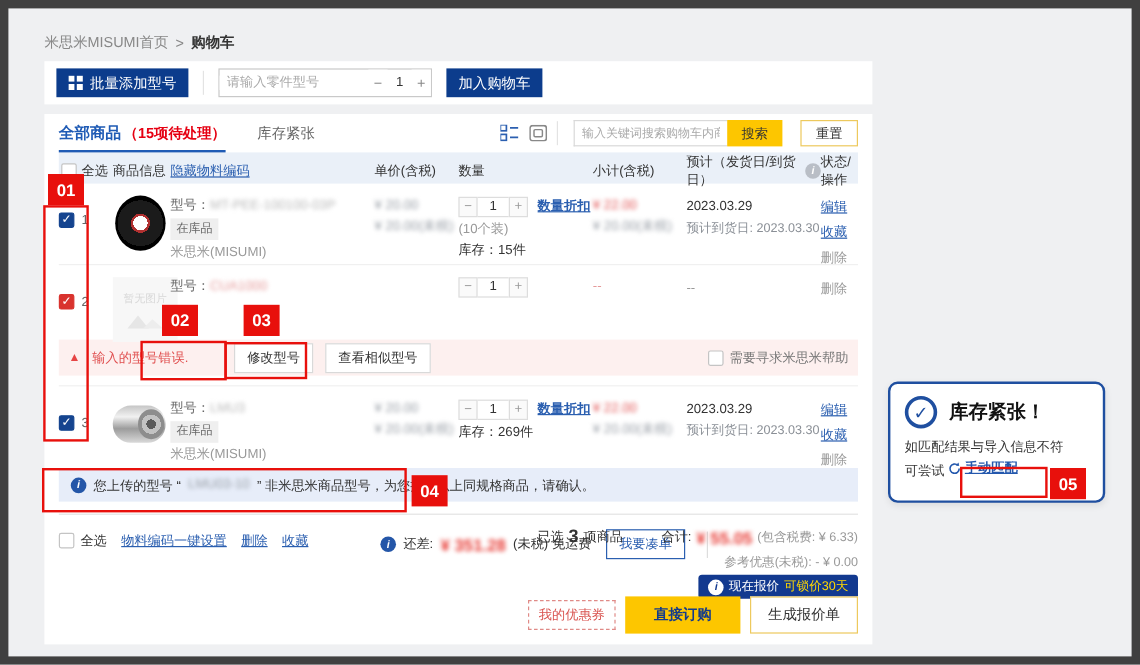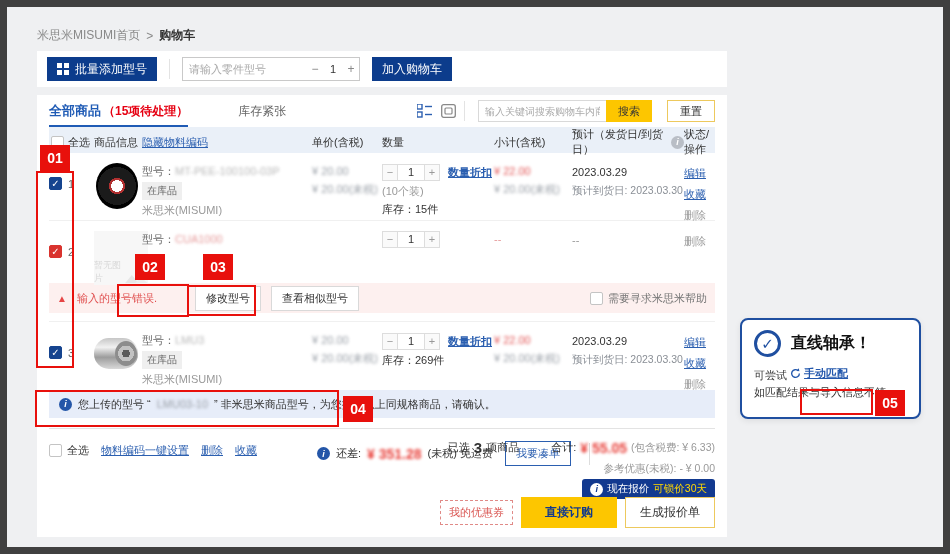--- a/index.html
+++ b/index.html
@@ -18,21 +18,21 @@
   .vdiv { width:1px; height:20px; background:#e3e3e3; }
   .part-input-wrap { display:flex; align-items:center; border:1px solid #c9c9c9; height:24px; width:178px; }
   .part-input-wrap input { border:none; outline:none; flex:1; min-width:0; font-size:11px; padding:0 6px; color:#333; }
   .part-input-wrap input::placeholder { color:#aaa; }
   .stepbtn { width:16px; height:22px; background:#fff; border:none; color:#888; font-size:12px; cursor:pointer; }
   .stepval { width:20px; text-align:center; font-size:11px; color:#333; }
 
   .main { left:30px; top:88px; width:690px; height:442px; padding:0 12px; }
 
   
-  .tabs-row { height:32px; display:flex; align-items:center;gap:24px; }
+  .tabs-row { height:32px; display:flex; align-items:center; }
   .tab-all { font-size:13px; font-weight:bold; color:#1f5bb5; border-bottom:2px solid #1f5bb5; padding:6px 0 5px; cursor:pointer; }
   .tab-count { font-size:12px; font-weight:bold; color:#e60012; margin-left:2px; }
   .tab-stock { font-size:12px; color:#666; margin-left:26px; cursor:pointer; }
   .tools { margin-left:auto; display:flex; align-items:center; gap:7px; }
   .tool-ic { width:17px; height:16px; display:flex; align-items:center; justify-content:center; cursor:pointer; }
   .search-wrap { display:flex; align-items:center; margin-left:6px; }
   .search-wrap input { width:128px; height:22px; border:1px solid #d9d9d9; border-right:none; font-size:10px; padding:0 6px; outline:none; color:#333; }
   .search-wrap input::placeholder { color:#aaa; }
   .btn-search { height:22px; background:#fdc600; border:none; font-size:11px; color:#333; padding:0 12px; cursor:pointer; }
   .btn-reset { height:22px; background:#fff; border:1px solid #edc95d; font-size:11px; color:#333; padding:0 12px; margin-left:8px; cursor:pointer; }
@@ -64,21 +64,21 @@
   .stp .v { width:26px; height:17px; border-top:1px solid #ddd; border-bottom:1px solid #ddd; font-size:11px; display:flex; align-items:center; justify-content:center; }
   .sub { font-size:11px; line-height:1.6; }
   .sub .a { color:#e25555; }
   .sub .b2 { color:#9aa0a8; }
   .eta { font-size:11px; line-height:1.7; }
   .eta .d2 { color:#8a8f96; font-size:10.5px; }
   .acts { font-size:11px; line-height:1.9; display:flex; flex-direction:column; align-items:flex-start; }
 
   .tape { width:42px; height:46px; border-radius:50%; margin-left:2px;
     background:radial-gradient(circle at 50% 50%, #fff 0 6px, #b03030 6px 8px, #1b1b1b 8px 19px, #000 19px); }
-  .noimg { width:54px; height:54px; background:#f7f7f7; color:#d8d8d8; font-size:9px; display:flex; flex-direction:row; align-items:flex-end; justify-content:center; gap:4px; }
+  .noimg { width:54px; height:54px; background:#f7f7f7; color:#d8d8d8; font-size:9px; display:flex; flex-direction:column; align-items:center; justify-content:center; gap:4px; }
   .bearing { width:44px; height:31px; border-radius:15px; margin-top:6px; position:relative;
     background:linear-gradient(180deg,#c6c6c6,#f1f1f1 30%,#9c9c9c 62%,#d9d9d9); }
   .bearing::after { content:""; position:absolute; right:1px; top:3px; width:22px; height:25px; border-radius:50%;
     background:radial-gradient(circle,#5a5a5a 0 4px,#c2c2c2 4px 8px,#8d8d8d 8px); }
 
   .err-strip { height:30px; background:#fdf0ef; display:flex; align-items:center; gap:10px; padding:0 8px; margin-bottom:8px; font-size:11px; }
   .warn { color:#e64545; font-size:10px; }
   .err-txt { color:#e05050; filter:blur(0.6px); }
   .btn-plain { background:#fff; border:1px solid #d9d9d9; font-size:11px; color:#333; padding:4px 10px; cursor:pointer; }
   .help { margin-left:auto; display:flex; align-items:center; gap:5px; color:#777; font-size:11px; }
@@ -387,33 +387,33 @@
         <button class="btn-order">直接订购</button>
         <button class="btn-quote">生成报价单</button>
       </div>
     </div>
 
   </div>
 
   <div class="popup">
     <div class="pop-head">
       <span class="chk-circle">✓</span>
-      <span class="pop-title">直线轴承！</span>
+      <span class="pop-title">库存紧张！</span>
     </div>
     <div class="pop-body">
+      <div>如匹配结果与导入信息不符</div>
       <div><span>可尝试</span>
         <span class="pop-link">
             <svg width="11" height="11" viewBox="0 0 12 12">
               <path d="M10.2 6a4.2 4.2 0 1 1-1.3-3" fill="none" stroke="#2458ad" stroke-width="1.5"></path>
               <polygon points="9.6,0.4 10.2,3.6 7,3" fill="#2458ad"></polygon>
             </svg>
             <span>手动匹配</span>
           </span>
       </div>
-      <div>如匹配结果与导入信息不符</div>
     </div>
   </div>
 
   <div class="ann-label" style="left:33px; top:138px">01</div>
   <div class="ann-outline" style="left:29px; top:164px; width:38px; height:197px"></div>
   <div class="ann-label" style="left:128px; top:247px">02</div>
   <div class="ann-outline" style="left:110px; top:277px; width:72px; height:33px"></div>
   <div class="ann-label" style="left:196px; top:247px">03</div>
   <div class="ann-outline" style="left:180px; top:278px; width:69px; height:31px"></div>
   <div class="ann-outline" style="left:28px; top:383px; width:304px; height:37px"></div>

